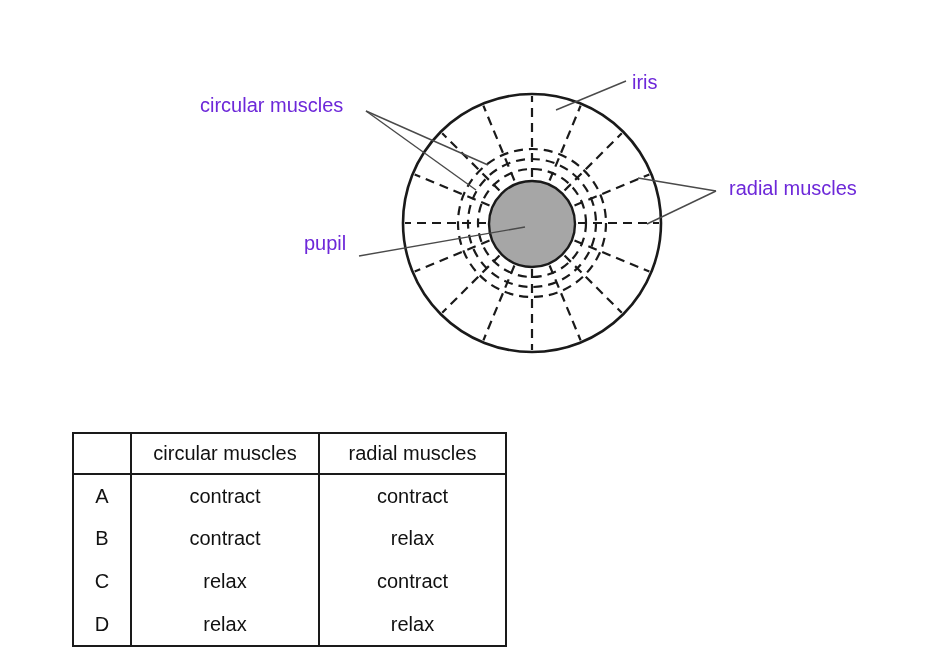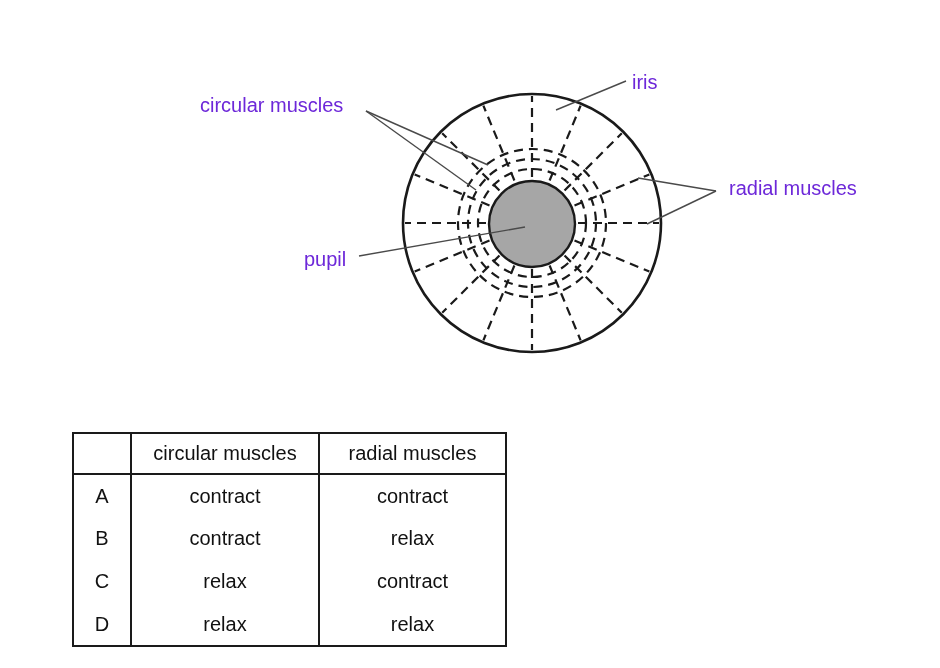--- a/index.html
+++ b/index.html
@@ -18,21 +18,21 @@
   }
   .q-number{font-weight:bold;width:39px;flex:none;}
   .q-stem{font-weight:normal;}
   .diagram-svg{position:absolute;left:0;top:0;width:940px;height:668px;}
   .diagram-label{
     position:absolute;font-size:20px;line-height:24px;color:#6d28d9;white-space:nowrap;
   }
   .label-circular{left:200px;top:93px;}
   .label-iris{left:632px;top:70px;}
   .label-radial{left:729px;top:176px;}
-  .label-pupil{left:304px;top:247px;}
+  .label-pupil{left:304px;top:231px;}
   .q-prompt{
     position:absolute;left:67px;top:381px;
     font-size:20px;line-height:26px;
   }
   .answer-table{
     position:absolute;left:72px;top:432px;
     border-collapse:collapse;table-layout:fixed;
     font-size:20px;color:#111111;
   }
   .answer-table td,.answer-table th{

